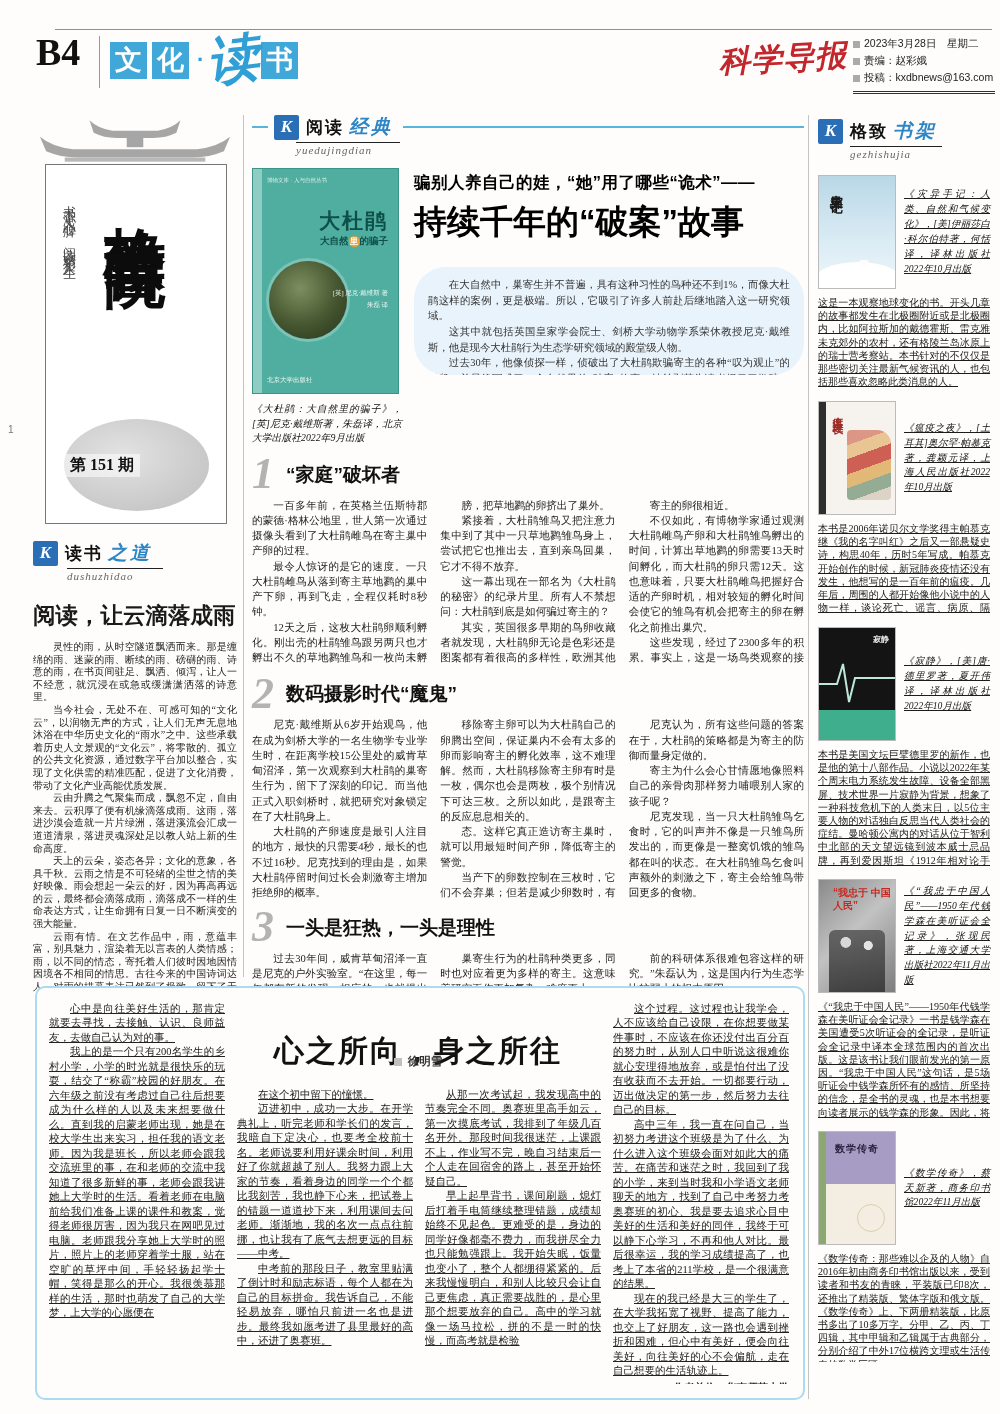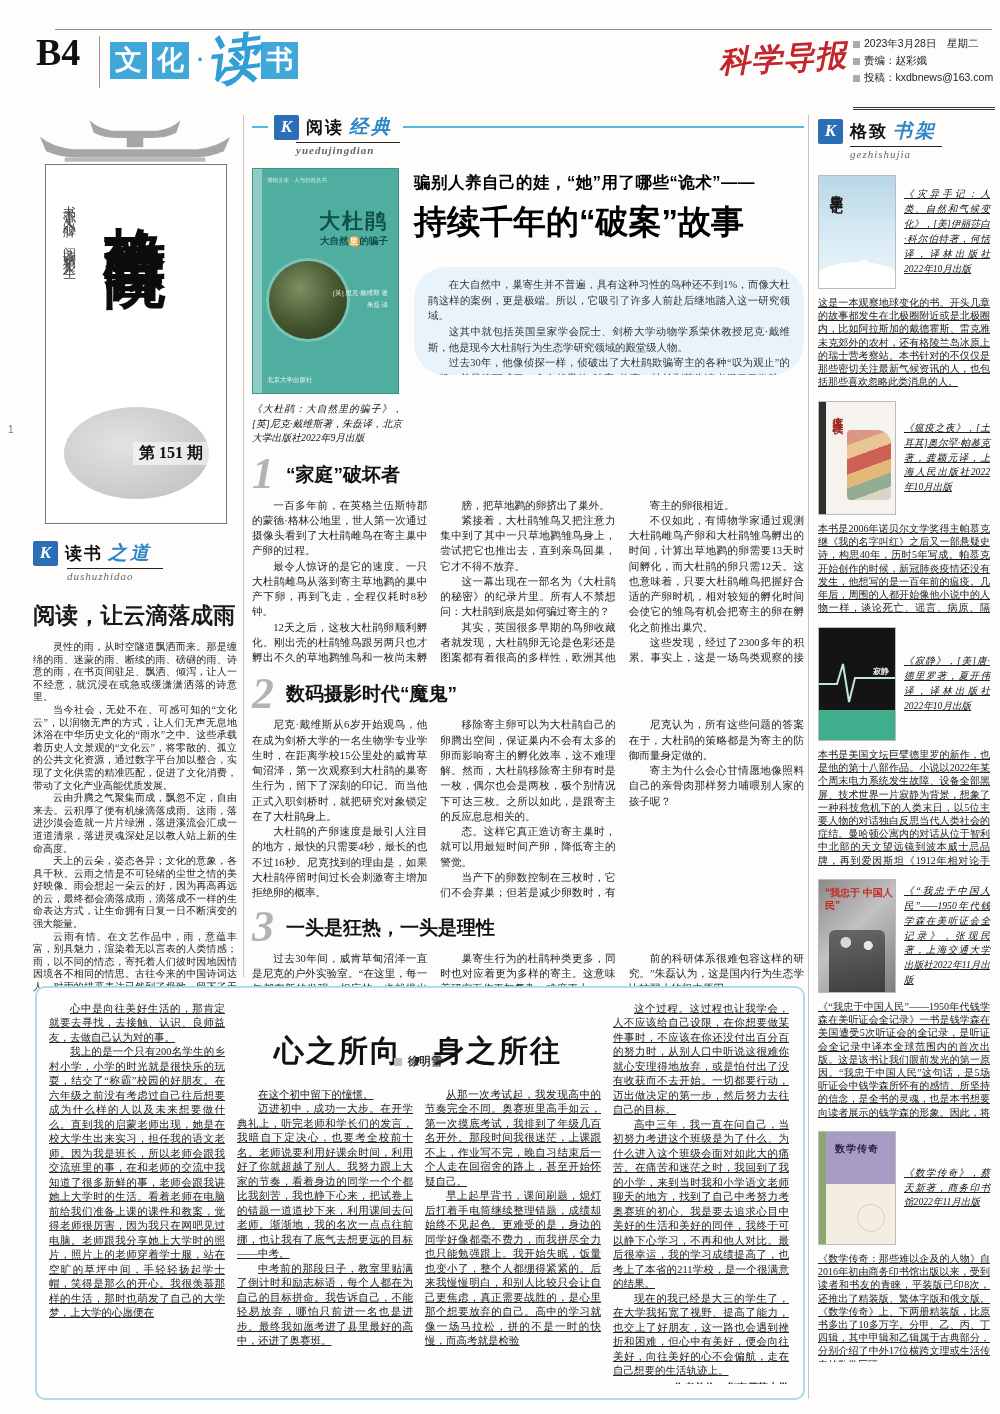--- a/index.html
+++ b/index.html
@@ -11,37 +11,37 @@
   .hsep{position:absolute;left:99px;top:36px;width:1px;height:52px;background:#999;}
   .secrow{position:absolute;left:110px;top:34px;display:flex;align-items:center;}
   .secbox{width:37px;height:37px;background:#3fa8d9;color:#fff;font:bold 27px "Liberation Sans",sans-serif;
           display:flex;align-items:center;justify-content:center;margin-right:5px;}
   .secdot{color:#2f9fd6;font:bold 22px "Liberation Sans",sans-serif;margin:0 3px;}
   .calligraphy-du{font:bold italic 52px "Liberation Serif",serif;color:#2f9fd6;transform:rotate(-7deg);
           display:inline-block;margin:0 2px 0 0;line-height:1;}
   .brand{position:absolute;left:718px;top:38px;width:130px;text-align:center;
          font:bold italic 31px "Liberation Serif",serif;color:#c1272d;transform:rotate(-3deg);letter-spacing:1px;}
   .hmeta{position:absolute;left:853px;top:34px;width:142px;font:10.5px "Liberation Sans",sans-serif;color:#222;
-         border-bottom:3px double #333;padding-bottom:22px;}
+         border-bottom:3px double #333;padding-bottom:6px;}
   .hmeta .m{display:flex;align-items:center;margin-top:3px;white-space:nowrap;}
   .hmeta .m::before{content:"";display:inline-block;width:7px;height:7px;background:#aaa;margin-right:4px;flex:none;}
   
   .vrule{position:absolute;width:1px;background:#c4c4c4;}
   .vr-l{left:243px;top:115px;height:862px;}
   .vr-r{left:808px;top:115px;height:1284px;}
   
   .masthead{position:absolute;left:35px;top:112px;width:200px;height:416px;}
   .roof{position:absolute;left:-6px;top:-2px;width:212px;height:62px;}
   .mh-box{position:absolute;left:10px;top:52px;width:180px;height:358px;border:1px solid #777;background:#fff;}
   .mh-slogan{position:absolute;left:14px;top:30px;writing-mode:vertical-rl;font:13px "Liberation Serif",serif;
              color:#444;letter-spacing:4px;height:250px;}
   .mh-title{position:absolute;left:58px;top:12px;writing-mode:vertical-rl;
             font:bold 62px "Liberation Serif",serif;color:#0c0c0c;letter-spacing:6px;line-height:1;}
-  .mh-oval{position:absolute;left:18px;bottom:24px;width:145px;height:92px;border-radius:50%;
-           background:radial-gradient(ellipse at 40% 40%, #e3e3e3, #bdbdbd);display:flex;align-items:center;justify-content:flex-end;}
+  .mh-oval{position:absolute;left:18px;bottom:12px;width:145px;height:92px;border-radius:50%;
+           background:radial-gradient(ellipse at 40% 40%, #e3e3e3, #bdbdbd);display:flex;align-items:center;justify-content:flex-start;}
   .mh-issue{font:bold 16px "Liberation Serif",serif;color:#111;background:rgba(255,255,255,.55);padding:1px 6px;}
   .edge-no{position:absolute;left:8px;top:424px;font:10px "Liberation Sans",sans-serif;color:#777;}
   
   .badge-row{display:flex;align-items:center;}
   .kbox{background:#2a6fb5;color:#fff;font:bold italic 17px "Liberation Serif",serif;
         width:25px;height:25px;display:flex;align-items:center;justify-content:center;border-radius:2px;flex:none;}
   .blk-lab{font:bold 17px "Liberation Sans",sans-serif;color:#111;margin-left:7px;letter-spacing:2px;}
   .blu-lab{font:bold italic 19px "Liberation Serif",serif;color:#2d86c6;margin-left:5px;letter-spacing:3px;}
   .pinyin{font:italic 11px "Liberation Serif",serif;color:#666;letter-spacing:1px;
           border-top:1px solid #222;display:inline-block;padding-top:1px;}
@@ -51,21 +51,21 @@
   .dushu .pinyin{margin:2px 0 0 34px;min-width:96px;}
   .dushu-title{font:bold 22.5px "Liberation Sans",sans-serif;color:#1a1a1a;margin:16px 0 10px 0;white-space:nowrap;}
   .dushu-body{height:352px;overflow:hidden;font:10px/1.26 "Liberation Serif",serif;text-align:justify;color:#222;}
   .para{text-indent:2em;margin:0;}
   .sig{font:bold 11px "Liberation Serif",serif;text-align:right;margin-top:2px;}
   
   .center{position:absolute;left:252px;top:114px;width:552px;}
   .c-badge{display:flex;align-items:center;}
   .c-badge .pre{width:16px;height:2px;background:#55b7dc;margin-right:6px;}
   .c-badge .tealline{margin-left:10px;}
-  .center .pinyin{margin:1px 0 0 44px;min-width:104px;font-weight:bold;}
+  .center .pinyin{margin:1px 0 0 44px;min-width:104px;}
   .art-head{display:flex;margin-top:10px;}
   .coverwrap{width:150px;flex:none;}
   .cover{position:relative;width:145px;height:224px;background:#4fae9f;border:1px solid #3a9488;overflow:hidden;}
   .cover .spine{position:absolute;left:0;top:0;width:9px;height:100%;background:#8fcdc4;}
   .cover .tiny-top{position:absolute;left:14px;top:8px;font:5.5px "Liberation Sans",sans-serif;color:#d9efec;}
   .cover .bigt{position:absolute;right:10px;top:38px;font:bold 21px "Liberation Serif",serif;color:#0e4f4a;letter-spacing:2px;}
   .cover .subt{position:absolute;right:10px;top:66px;font:bold 9.5px "Liberation Serif",serif;color:#0e4f4a;}
   .cover .subt .oc{display:inline-block;width:11px;height:11px;line-height:11px;text-align:center;background:#e8a33d;
                    color:#fff;border-radius:50%;font-size:8px;}
   .cover .photo{position:absolute;left:16px;top:92px;width:78px;height:78px;border-radius:50%;
@@ -102,23 +102,23 @@
   .cv1 .ice{position:absolute;left:-6px;bottom:-14px;width:90px;height:40px;background:#fff;border-radius:50%;}
   .cv1 .bear{position:absolute;left:40px;bottom:22px;width:10px;height:6px;background:#fdfdfd;border-radius:3px;}
   .cv2{background:#f6f3ee;}
   .cv2 .spn{position:absolute;left:0;top:0;width:7px;height:100%;background:#2e2e2e;}
   .cv2 .vt{position:absolute;left:11px;top:6px;writing-mode:vertical-rl;font:bold 11px "Liberation Serif",serif;color:#9e2b25;letter-spacing:2px;}
   .cv2 .town{position:absolute;right:4px;top:28px;width:44px;height:70px;
              background:linear-gradient(160deg,#d98c7a 0 18%,#e8c08a 18% 34%,#c94f43 34% 52%,#e0b26a 52% 68%,#8aa48a 68% 84%,#d9d0c2 84%);
              border-radius:4px 14px 4px 4px;opacity:.9;}
   .cv3{background:#141414;}
   .cv3 .band{position:absolute;left:0;bottom:0;width:100%;height:30px;background:#3fae8c;}
-  .cv3 .t{position:absolute;right:6px;top:6px;font:bold 8px "Liberation Sans",sans-serif;color:#eee;margin-top:32px;}
+  .cv3 .t{position:absolute;right:6px;top:6px;font:bold 8px "Liberation Sans",sans-serif;color:#eee;}
   .cv4{background:linear-gradient(135deg,#8a8a8a,#c2c2c2 45%,#7d7d7d);}
-  .cv4 .t{position:absolute;left:6px;top:6px;font:bold 10px/1.3 "Liberation Sans",sans-serif;color:#c8271f;}
+  .cv4 .t{position:absolute;left:14px;top:6px;font:bold 10px/1.3 "Liberation Sans",sans-serif;color:#c8271f;}
   .cv4 .fig{position:absolute;left:10px;bottom:0;width:56px;height:62px;
             background:radial-gradient(circle at 30% 20%,#ddd 0 8%,transparent 9%),
                        radial-gradient(circle at 70% 25%,#eee 0 7%,transparent 8%),
                        linear-gradient(#555,#333);border-radius:6px 6px 0 0;opacity:.85;}
   .cv5{background:#f3eee1;}
   .cv5 .spn{position:absolute;left:0;top:0;width:7px;height:100%;background:#8aa86f;}
   .cv5 .top{position:absolute;left:7px;top:0;right:0;height:46%;background:#a79cc4;}
   .cv5 .t{position:absolute;left:16px;top:10px;font:bold 10px "Liberation Serif",serif;color:#2b2440;letter-spacing:1px;}
   .cv5 .ring{position:absolute;right:10px;bottom:12px;width:26px;height:26px;border:1px solid #d9cfae;border-radius:50%;}
   
@@ -265,20 +265,21 @@
           <p class="para">大杜鹃的产卵速度是最引人注目的地方，最快的只需要4秒，最长的也不过16秒。尼克找到的理由是，如果大杜鹃停留时间过长会刺激寄主增加拒绝卵的概率。</p>
         </div>
       <div class="scol h2">
           <p class="para">移除寄主卵可以为大杜鹃自己的卵腾出空间，保证巢内不会有太多的卵而影响寄主的孵化效率，这不难理解。然而，大杜鹃移除寄主卵有时是一枚，偶尔也会是两枚，极个别情况下可达三枚。之所以如此，是跟寄主的反应息息相关的。</p>
           <p class="para">态。这样它真正造访寄主巢时，就可以用最短时间产卵，降低寄主的警觉。</p>
           <p class="para">当产下的卵数控制在三枚时，它们不会弃巢；但若是减少卵数时，有的寄主就会弃巢；如果再降至一枚，产卵几乎总是弃巢。有意思的是，尽管产卵几乎总会被弃仅剩一枚卵的巢，但它们却不会丢下孵化出的任何一只雏鸟。这就对大杜鹃的策略产生了深远影响。</p>
         </div>
       <div class="scol h2">
           <p class="para">尼克认为，所有这些问题的答案在于，大杜鹃的策略都是为寄主的防御而量身定做的。</p>
           <p class="para">寄主为什么会心甘情愿地像照料自己的亲骨肉那样努力哺喂别人家的孩子呢？</p>
+          <p class="para">尼克发现，当一只大杜鹃雏鸟乞食时，它的叫声并不像是一只雏鸟所发出的，而更像是一整窝饥饿的雏鸟都在叫的状态。在大杜鹃雏鸟乞食叫声额外的刺激之下，寄主会给雏鸟带回更多的食物。</p>
         </div>
     </div>
 
     <div class="sec-head">
       <span class="sec-num">3</span>
       <span class="sec-title">一头是狂热，一头是理性</span>
     </div>
     <div class="sec-cols">
       <div class="scol h3">
           <p class="para">过去30年间，威肯草甸沼泽一直是尼克的户外实验室。“在这里，每一年都有新的发现，相应的，也就提出了新的问题，科学由此焕然一新。这样的旅程永无止境。”</p>

